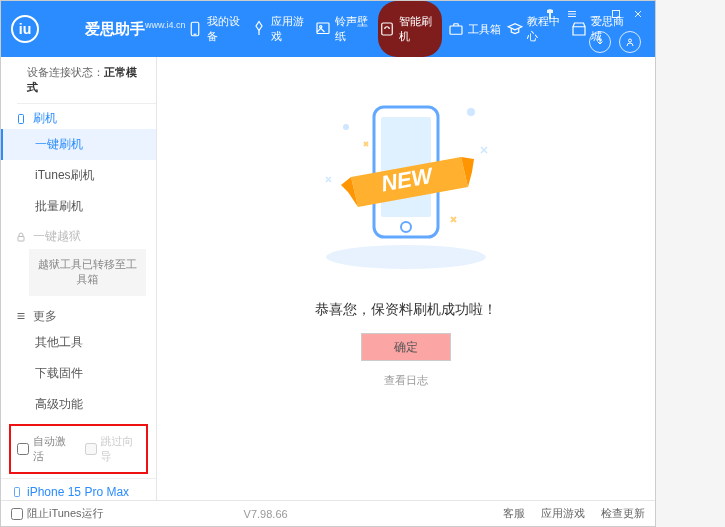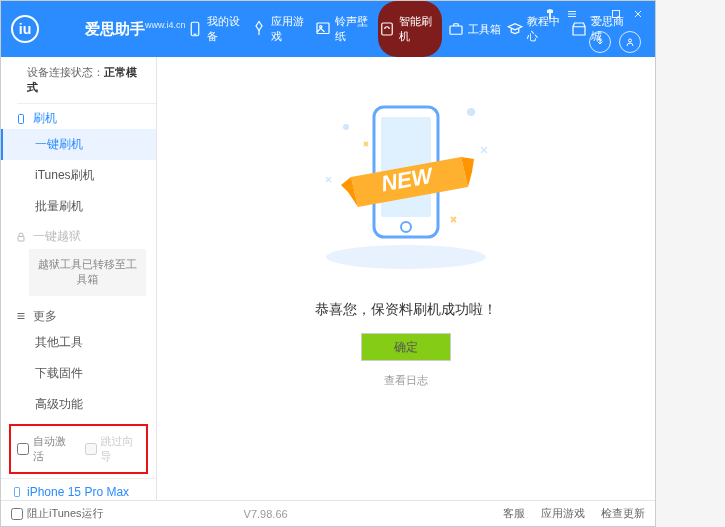--- a/index.html
+++ b/index.html
@@ -44,21 +44,21 @@
 .cb { display: flex; align-items: center; gap: 4px; }
 .cb input { width: 12px; height: 12px; }
 .device-block { padding: 6px 10px 8px; border-top: 1px solid #eee; }
 .device-name { color: #2a8cff; font-size: 12px; display: flex; align-items: flex-end; gap: 4px; }
 .device-name svg { width: 12px; height: 14px; stroke: #2a8cff; fill: none; stroke-width: 1.5; }
 
 
 .main { flex: 1; display: flex; flex-direction: column; align-items: center; padding-top: 30px; overflow: hidden; position: relative; }
 .illus { width: 220px; height: 200px; position: relative; display: flex; align-items: center; justify-content: center; }
 .success-msg { margin-top: 14px; font-size: 14px; color: #333; text-align: right; }
-.ok-btn { margin-top: 14px; width: 90px; height: 28px; border: 1px solid #ccc; background: #84cc16; font-size: 12px; cursor: pointer; color: #555; }
+.ok-btn { margin-top: 14px; width: 90px; height: 28px; border: 1px solid #ccc; background: #fca5a5; font-size: 12px; cursor: pointer; color: #555; }
 .view-log { margin-top: 12px; font-size: 11px; color: #999; cursor: pointer; }
 
 
 .footer { height: 26px; border-top: 1px solid #e5e5e5; display: flex; align-items: center; padding: 0 10px; font-size: 11px; color: #666; }
 .footer .cb { color: #666; }
 .footer-spacer { flex: 1; }
 .footer-item { margin-left: 16px; cursor: pointer; }
 .version { margin-left: 140px; color: #999; }
 
 </style>

